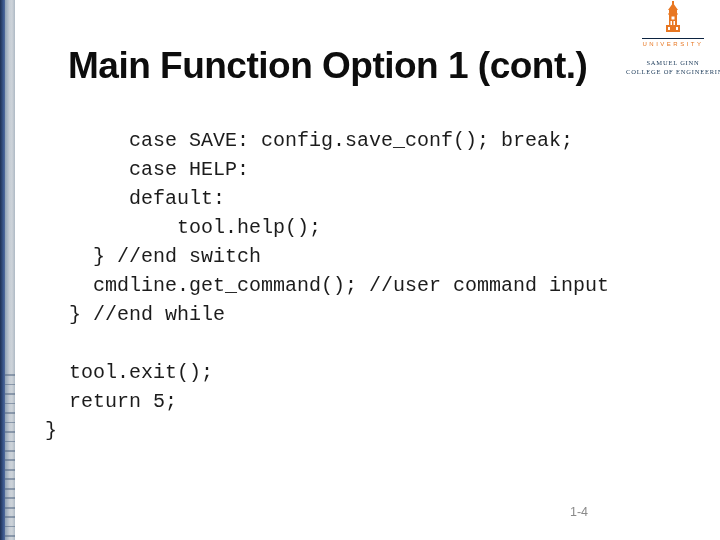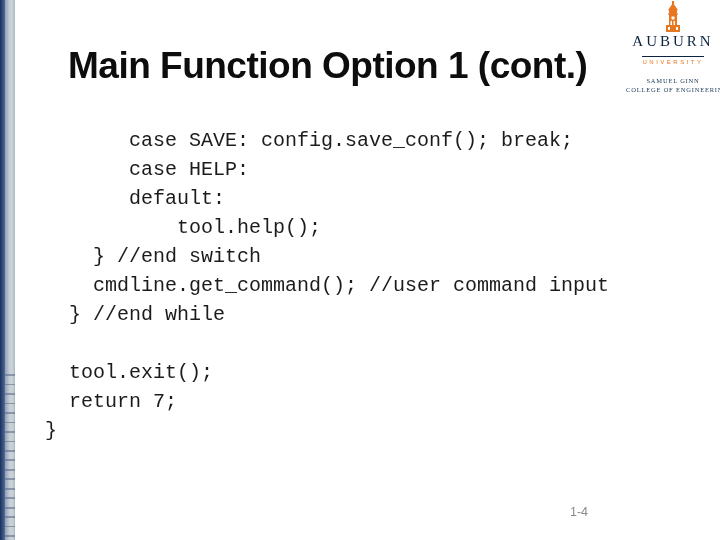--- a/index.html
+++ b/index.html
@@ -125,35 +125,34 @@
         </g>
         <g fill="#ffffff">
           <rect x="9.5" y="15.5" width="3" height="3"></rect>
           <rect x="8.5" y="20" width="1.5" height="4"></rect>
           <rect x="11.5" y="20" width="1.5" height="4"></rect>
           <rect x="6" y="26" width="2" height="3"></rect>
           <rect x="14" y="26" width="2" height="3"></rect>
         </g>
       </svg>
     </div>
-    <div class="auburn">AUBURN</div>
     <div class="university">UNIVERSITY</div>
     <div class="college">
       <div>SAMUEL GINN</div>
       <div>COLLEGE OF ENGINEERING</div>
     </div>
   </div>
 
   <pre class="code-block">       case SAVE: config.save_conf(); break;
        case HELP:
        default:
            tool.help();
     } //end switch
     cmdline.get_command(); //user command input
   } //end while
 
   tool.exit();
-  return 7;
+  return 5;
 }</pre>
 
   <div class="page-number">1-4</div>
 
 </div>
 
 </body></html>

